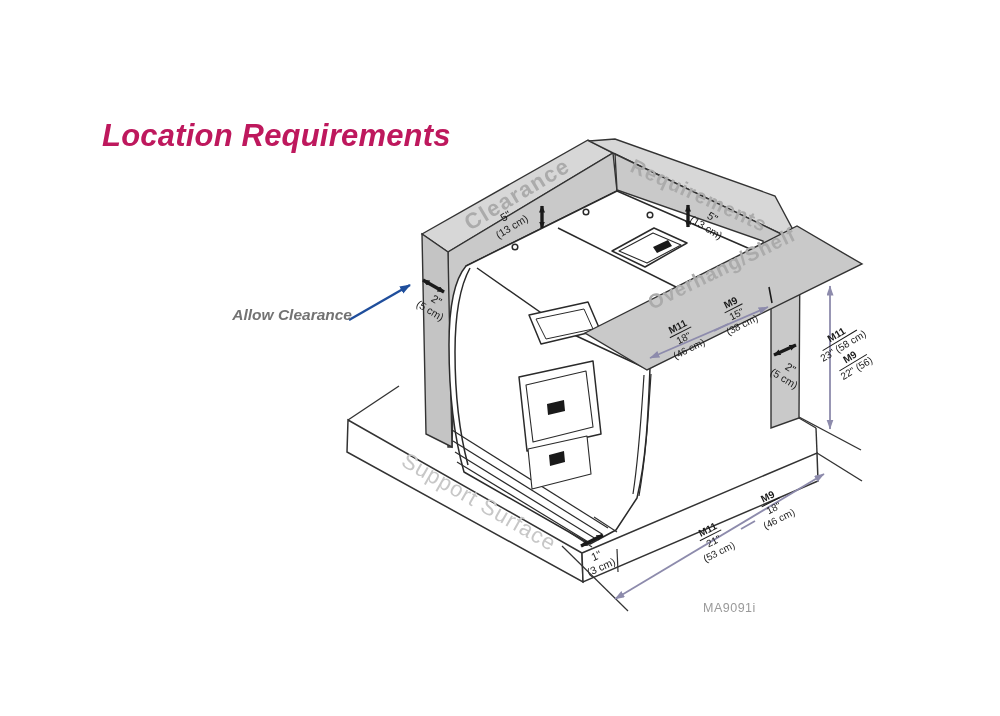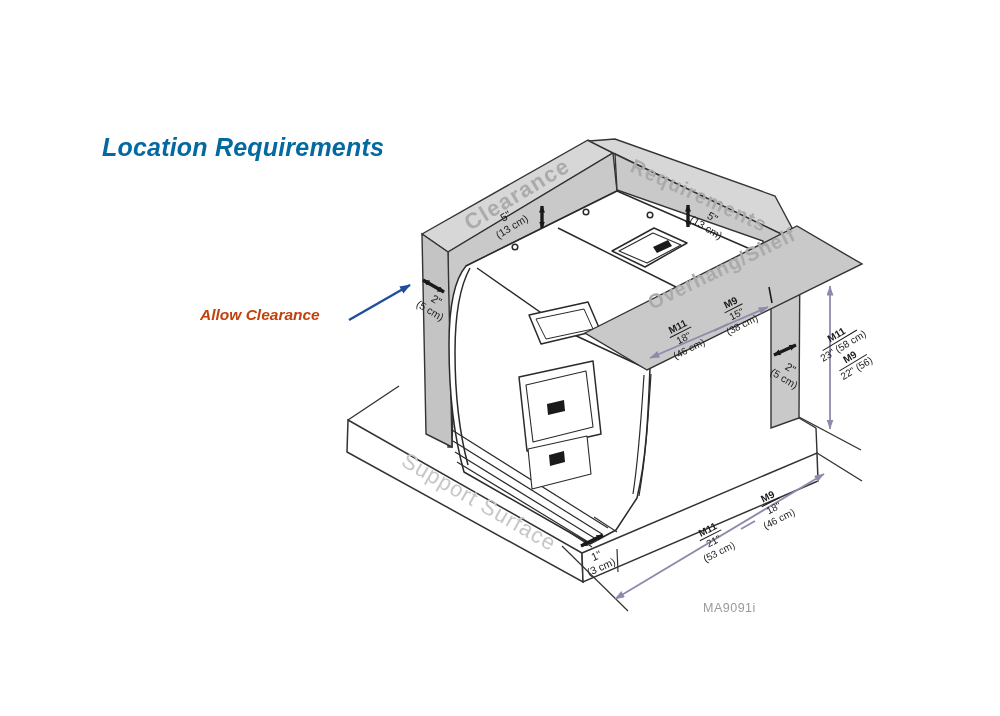--- a/index.html
+++ b/index.html
@@ -1,21 +1,21 @@
 <!DOCTYPE html>
 <html><head>
 <meta charset="utf-8">
 <style>
   html,body{margin:0;padding:0;background:#fff;}
   #canvas{position:relative;width:1000px;height:716px;background:#ffffff;overflow:hidden;
           font-family:"Liberation Sans",sans-serif;}
-  #page-title{position:absolute;left:102px;top:133px;font-size:25px;font-weight:bold;
-              font-style:italic;color:#0369a1;letter-spacing:0.2px;}
-  #callout{position:absolute;left:200px;top:305px;width:152px;text-align:left;
-           font-size:15.5px;font-weight:bold;font-style:italic;color:#c2410c;line-height:1.28;}
+  #page-title{position:absolute;left:102px;top:118px;font-size:31px;font-weight:bold;
+              font-style:italic;color:#be185d;letter-spacing:0.2px;}
+  #callout{position:absolute;left:200px;top:305px;width:152px;text-align:right;
+           font-size:15.5px;font-weight:bold;font-style:italic;color:#737373;line-height:1.28;}
   svg text{font-family:"Liberation Sans",sans-serif;}
   .dim{font-size:11px;fill:#1a1a1a;}
   .dimcm{font-size:10.5px;fill:#1a1a1a;}
   .mdl{font-size:10px;fill:#1a1a1a;font-weight:bold;}
   .mval{font-size:10px;fill:#1a1a1a;}
   .wm{font-weight:bold;fill:#ababab;}
   .figid{font-size:12.5px;fill:#9a9a9a;letter-spacing:0.5px;}
 </style>
 </head>
 <body>

